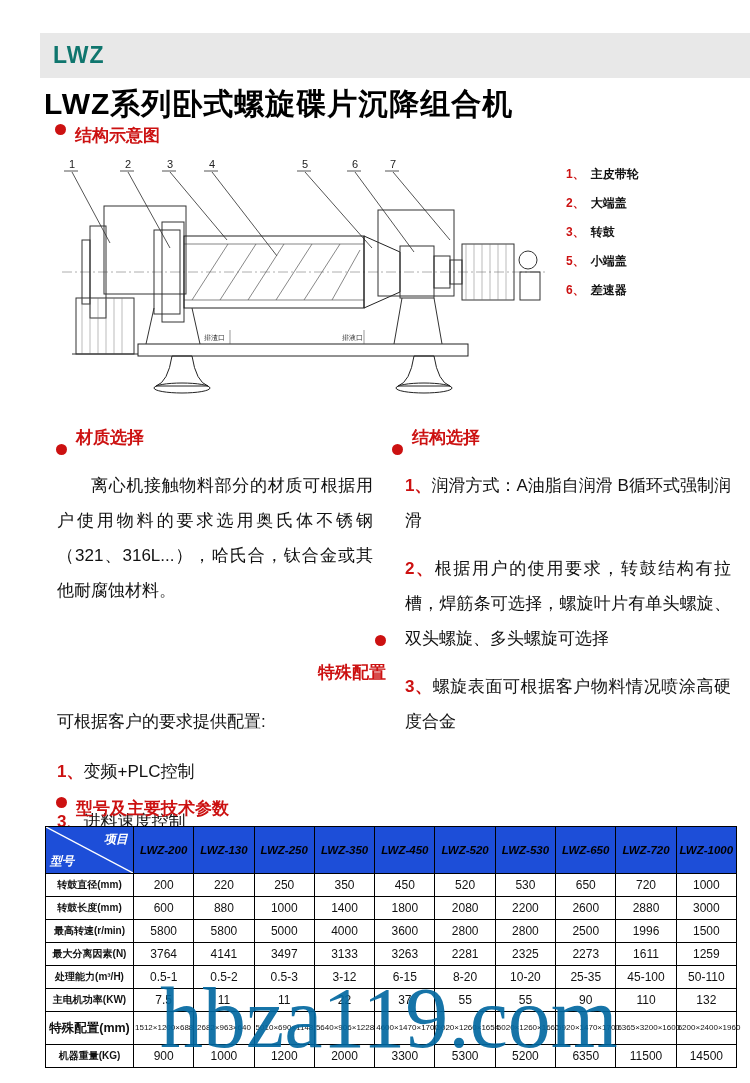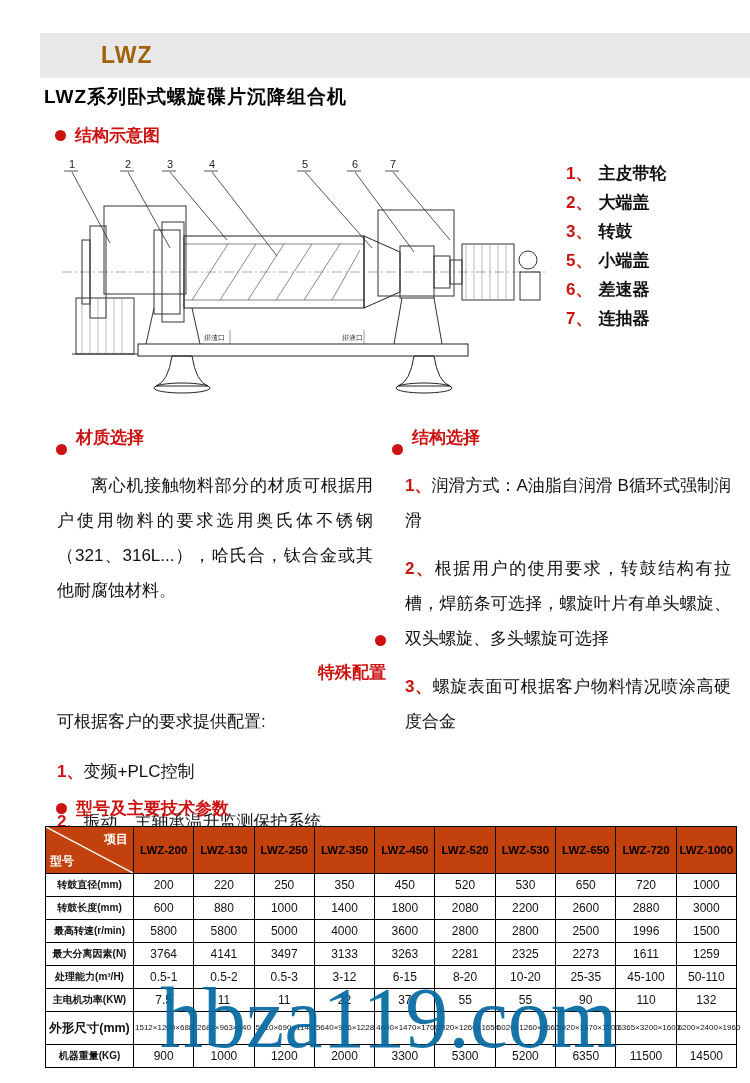--- a/index.html
+++ b/index.html
@@ -5,33 +5,33 @@
   html,body{margin:0;padding:0;}
   body{
     width:750px;height:1083px;position:relative;background:#ffffff;
     font-family:"Liberation Sans","DejaVu Sans",sans-serif;color:#111;
     overflow:hidden;
   }
   .band{
     position:absolute;left:40px;top:33px;right:0;height:45px;
     background:#e8e8e8;display:flex;align-items:center;
   }
-  .band .lwz{font-size:23px;font-weight:bold;color:#a16207;padding-left:13px;letter-spacing:1px;margin-left:48px;}
+  .band .lwz{font-size:23px;font-weight:bold;color:#0f766e;padding-left:13px;letter-spacing:1px;}
   .page-title{
-    position:absolute;left:44px;top:84px;font-size:19px;font-weight:bold;color:#000;letter-spacing:1px;
+    position:absolute;left:44px;top:84px;font-size:30px;font-weight:bold;color:#000;letter-spacing:1px;
   }
   .sec-head{
-    position:absolute;font-size:17px;font-weight:bold;color:#cc1111;display:flex;align-items:center;gap:9px;
+    position:absolute;font-size:17px;font-weight:bold;color:#cc1111;display:flex;gap:9px;
   }
   .dot{width:11px;height:11px;border-radius:50%;background:#cc1111;display:inline-block;flex:none;}
   
   .diagram-wrap{position:absolute;left:42px;top:148px;width:516px;height:262px;}
   .diagram-wrap svg{width:100%;height:100%;}
   .legend{position:absolute;left:566px;top:164px;width:180px;}
-  .legend .item{margin-bottom:9px;font-size:17px;font-weight:bold;line-height:20px;}
+  .legend .item{margin-bottom:9px;font-size:12px;font-weight:bold;line-height:20px;}
   .legend .num{color:#cc1111;margin-right:6px;}
   
   .col{position:absolute;top:420px;font-size:17px;line-height:35px;color:#111;}
   .col-left{left:44px;width:342px;}
   .col-right{left:392px;width:352px;}
   .col .head{font-size:17px;font-weight:bold;color:#cc1111;display:flex;align-items:flex-end;gap:9px;margin:0 0 6px 12px;}
   .col p{margin:13px;text-align:justify;}
   .indent{text-indent:2em;}
   .numline{margin:0;}
   .numline .rn{color:#cc1111;font-weight:bold;}
@@ -40,21 +40,21 @@
   
   .tbl-head{left:56px;top:797px;}
   table.params{
     position:absolute;left:45px;top:826px;width:692px;border-collapse:collapse;table-layout:fixed;
     font-size:12px;
   }
   table.params th,table.params td{
     border:1.6px solid #000;text-align:center;vertical-align:middle;padding:0 1px;
   }
   table.params thead th{
-    background:#c2410c;height:46px;color:#000;font-size:11.5px;font-weight:bold;
+    background:#1d4ed8;height:46px;color:#000;font-size:11.5px;font-weight:bold;font-style:italic;
   }
   table.params .corner{position:relative;padding:0;color:#fff;}
   table.params .corner svg{position:absolute;left:0;top:0;width:100%;height:100%;}
   table.params .corner .c-top{position:absolute;right:5px;top:4px;font-size:12px;color:#fff;font-weight:bold;}
   table.params .corner .c-bot{position:absolute;left:4px;bottom:3px;font-size:12px;color:#fff;font-weight:bold;}
   table.params tbody td{height:22px;background:#fff;}
   table.params tbody td.rowlabel{font-weight:bold;font-size:10px;}
   table.params tbody tr.dims td{height:32px;font-size:8px;line-height:10px;}
   table.params tbody tr.dims td.rowlabel{font-size:12.5px;}
   
@@ -152,39 +152,37 @@
     </g>
   </svg>
 </div>
 
 <div class="legend">
   <div class="item"><span class="num">1、</span><span>主皮带轮</span></div>
   <div class="item"><span class="num">2、</span><span>大端盖</span></div>
   <div class="item"><span class="num">3、</span><span>转鼓</span></div>
   <div class="item"><span class="num">5、</span><span>小端盖</span></div>
   <div class="item"><span class="num">6、</span><span>差速器</span></div>
-  <div class="item"><span class="num">7、</span><span>连抽器</span></div>
 </div>
 
 <div class="col col-left">
   <div class="head">
     <span class="dot"></span>
     <span>材质选择</span>
   </div>
   <p class="indent">离心机接触物料部分的材质可根据用户使用物料的要求选用奥氏体不锈钢（321、316L...），哈氏合，钛合金或其他耐腐蚀材料。</p>
 
   <div class="gap"></div>
   <div class="head" style="flex-direction:column;">
     <span class="dot"></span>
     <span>特殊配置</span>
   </div>
   <div class="speclist">
     <p class="numline">可根据客户的要求提供配置:</p>
     <p class="numline"><span class="rn">1、</span><span>变频+PLC控制</span></p>
-    <p class="numline"><span class="rn">2、</span><span>振动、主轴承温升监测保护系统</span></p>
     <p class="numline"><span class="rn">3、</span><span>进料速度控制</span></p>
     <p class="numline"><span class="rn">4、</span><span>排液口气液分离装置</span></p>
     <p class="numline"><span class="rn">5、</span><span>用户的其他配置要求</span></p>
   </div>
 </div>
 
 <div class="col col-right">
   <div class="head" style="margin-left:0;">
     <span class="dot"></span>
     <span>结构选择</span>
@@ -297,21 +295,21 @@
         <td>11</td>
         <td>22</td>
         <td>37</td>
         <td>55</td>
         <td>55</td>
         <td>90</td>
         <td>110</td>
         <td>132</td>
       </tr>
       <tr class="dims">
-        <td class="rowlabel">外形尺寸(mm)</td>
+        <td class="rowlabel">特殊配置(mm)</td>
         <td>1512×1200×688</td>
         <td>2682×963×640</td>
         <td>5010×690×1148</td>
         <td>5640×906×1228</td>
         <td>4600×1470×1700</td>
         <td>5020×1260×1654</td>
         <td>5020×1260×1660</td>
         <td>5920×1470×1700</td>
         <td>6365×3200×1600</td>
         <td>6200×2400×1960</td>

